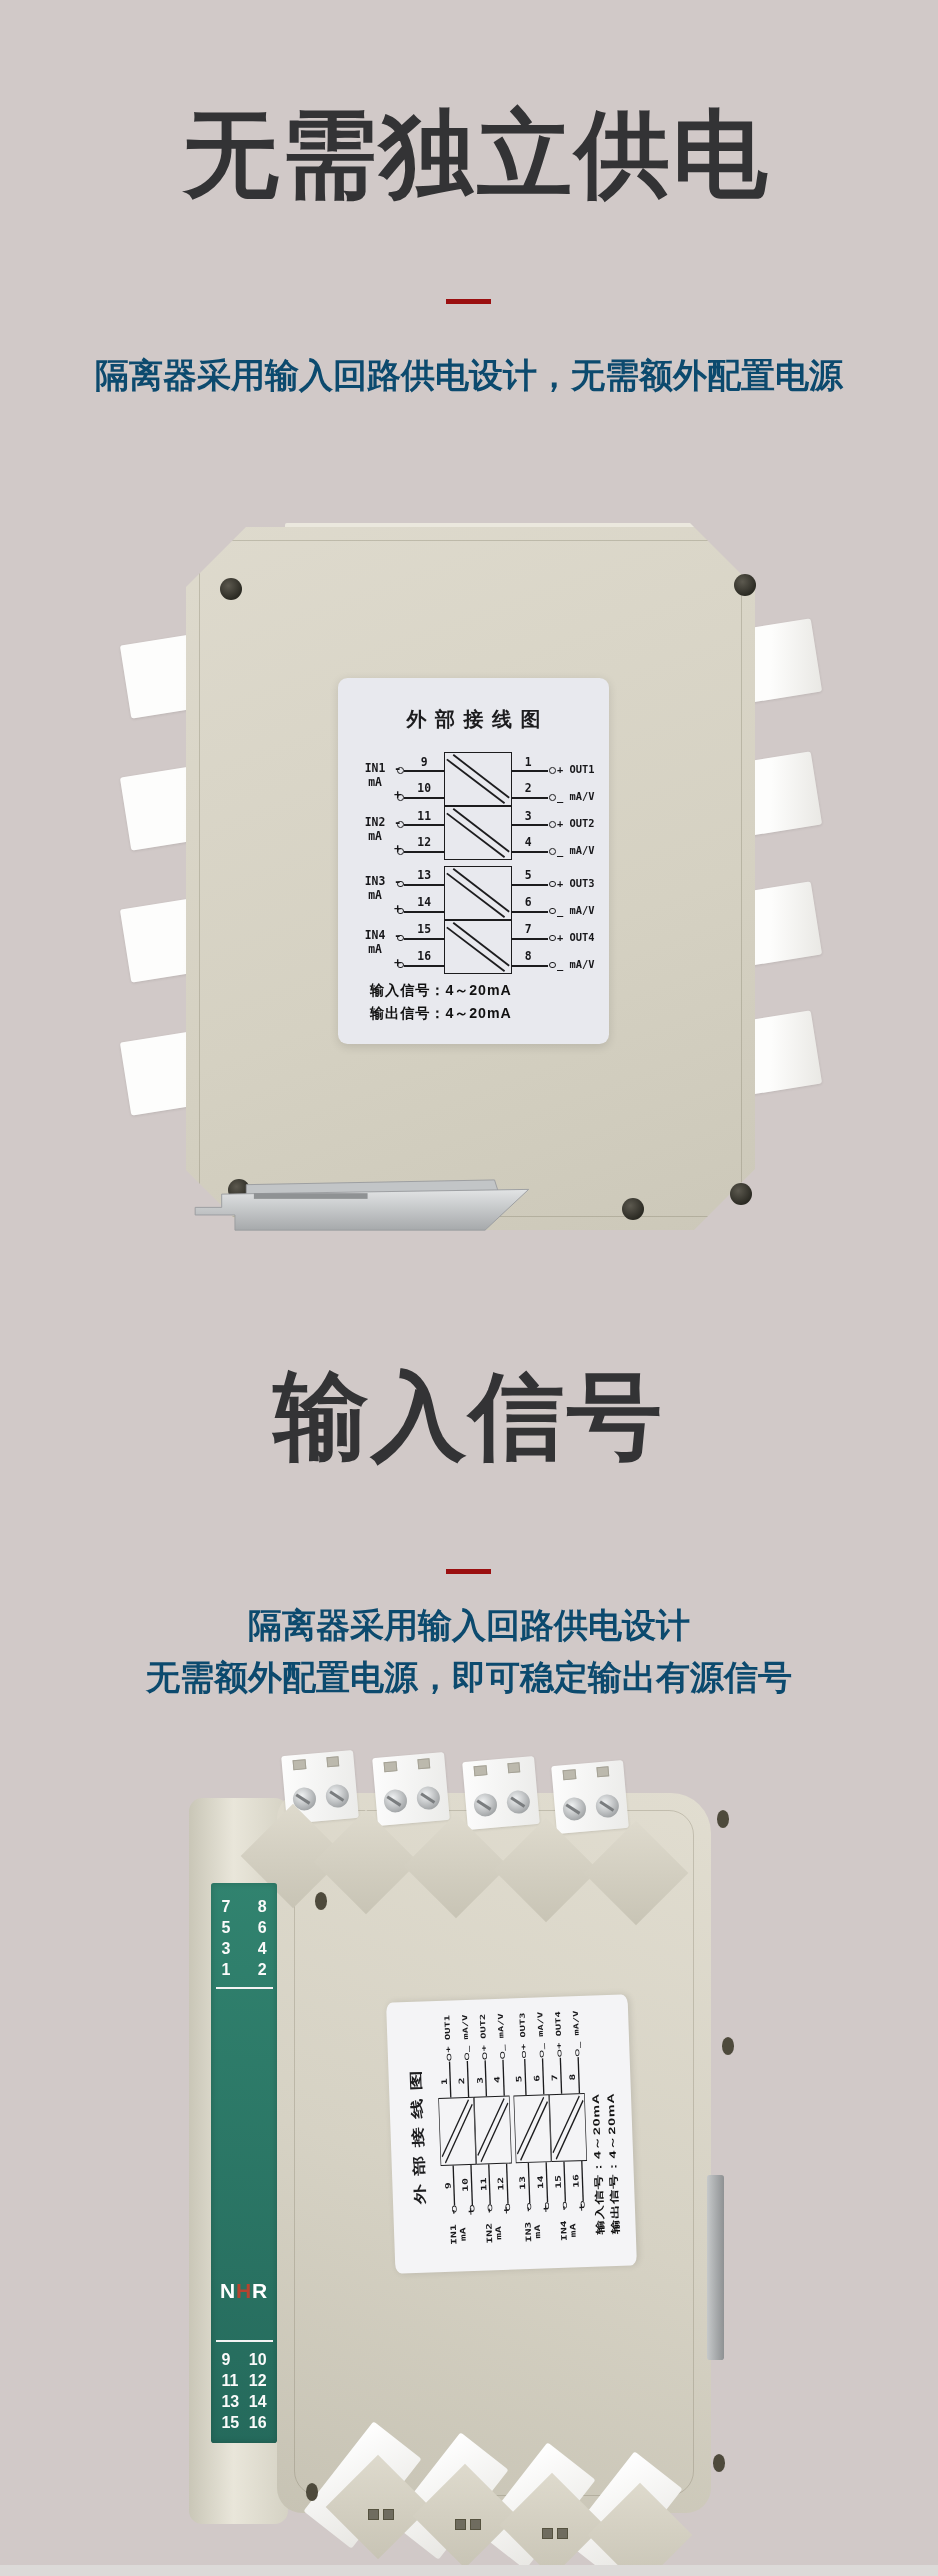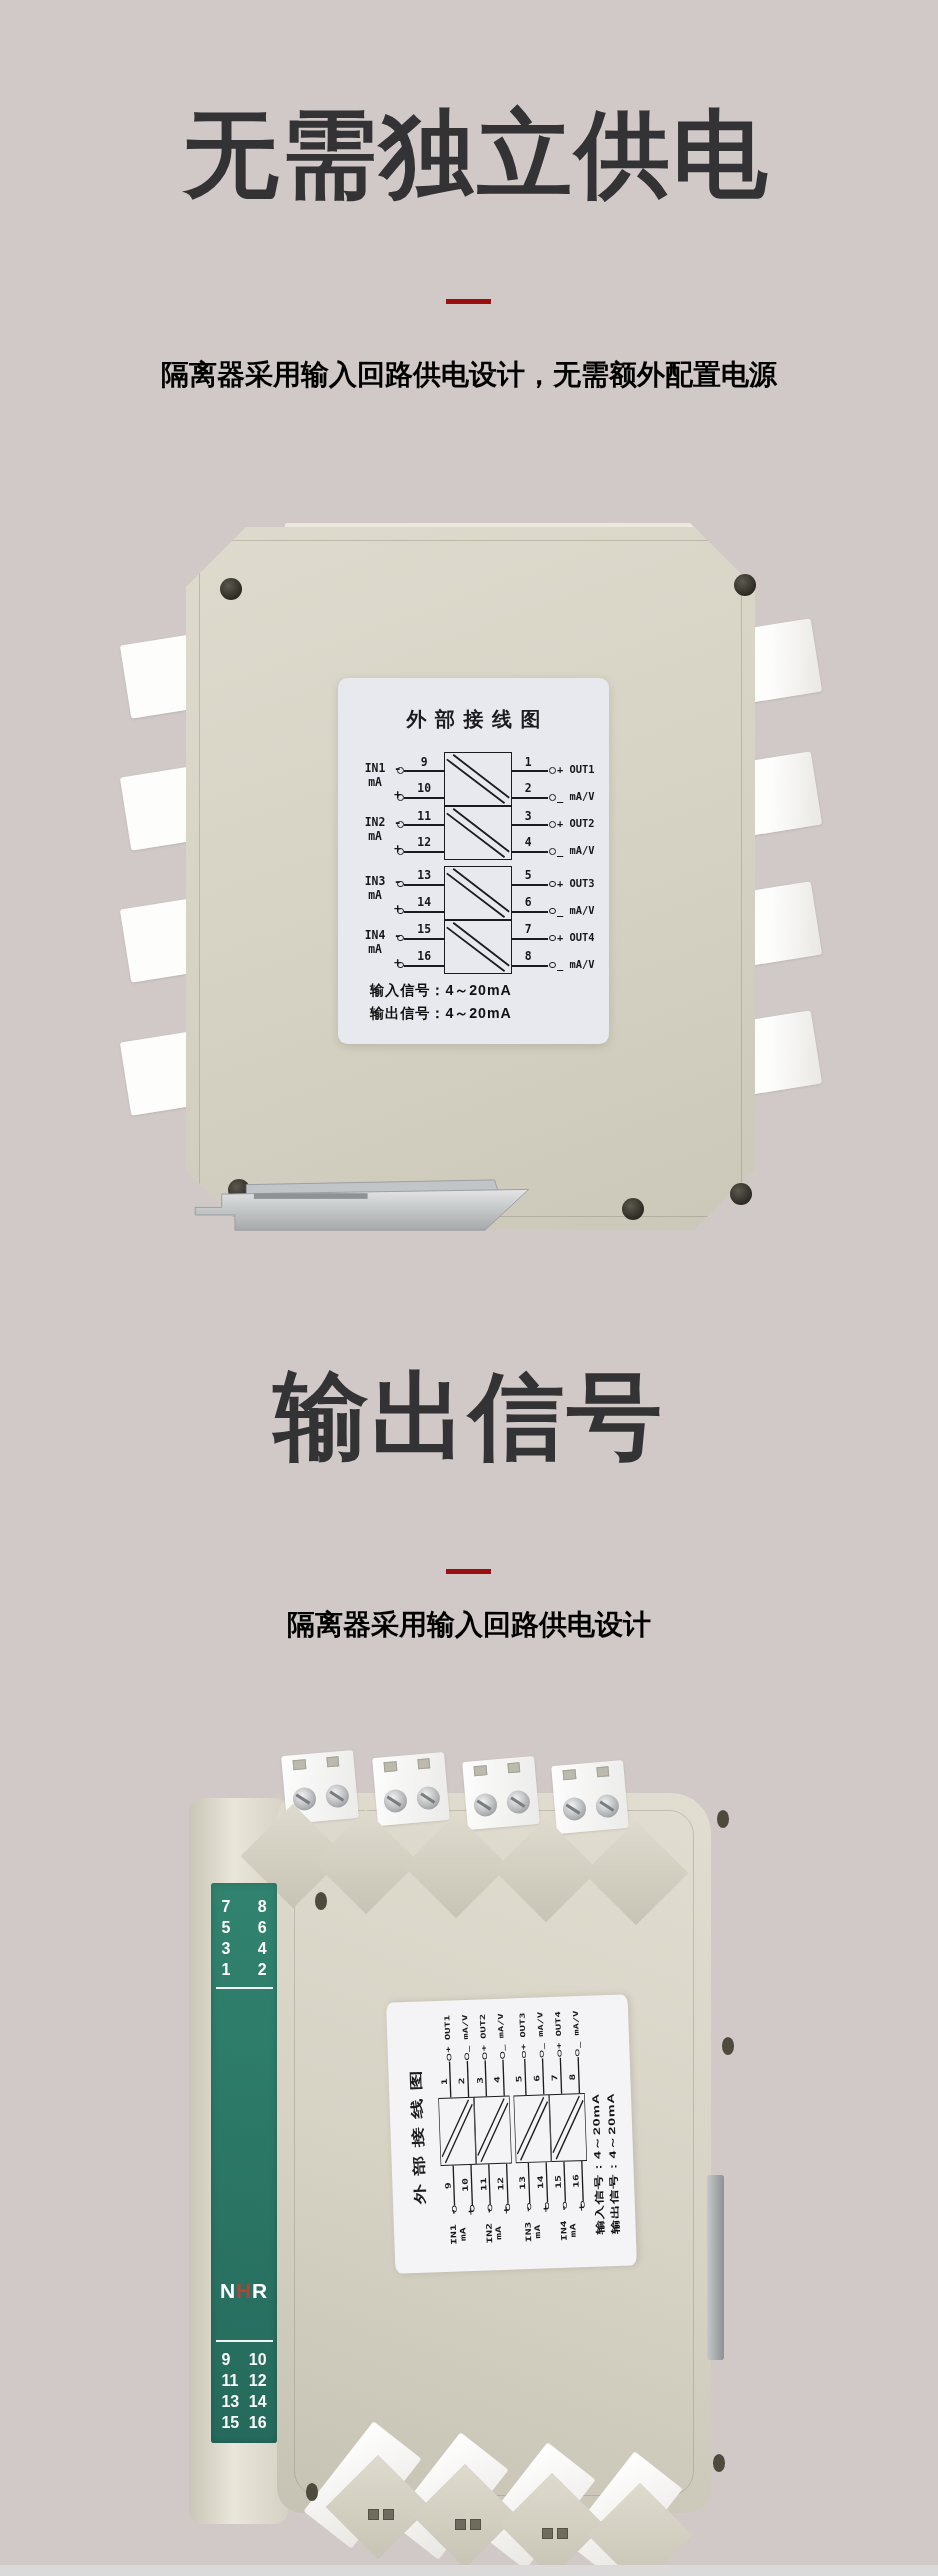--- a/index.html
+++ b/index.html
@@ -1,22 +1,22 @@
 <!DOCTYPE html>
 <html style="font-size:15px"><head>
 <meta charset="utf-8">
 <style>
   html,body{margin:0;padding:0;background:#d1c9c8;}
   #page{position:relative;width:938px;height:2576px;overflow:hidden;
         font-family:"Liberation Sans","DejaVu Sans",sans-serif;}
   .sec-title{position:absolute;left:0;width:100%;text-align:center;
         font-size:95px;font-weight:900;color:#333335;letter-spacing:2.8px;line-height:1.12;}
   .divider{position:absolute;left:446px;width:45px;height:4.7px;background:#9b0f10;}
-  .desc{position:absolute;left:0;width:100%;text-align:center;font-size:28px;
-        font-weight:700;color:#000000;line-height:52px;}
+  .desc{position:absolute;left:0;width:100%;text-align:center;font-size:34px;
+        font-weight:700;color:#0c4a6e;line-height:52px;}
   
   .wlabel{position:absolute;width:271px;height:366px;background:#e8e9ee;border-radius:9.5px;
         box-shadow:0 2.8px 9.5px rgba(0,0,0,.12);}
   .wlabel.bright{background:#f4f4f6;}
   .wl-title{position:absolute;top:28.4px;left:0;width:100%;text-align:center;font-size:20px;
         font-weight:700;letter-spacing:8.5px;text-indent:8.5px;color:#1c1c1e;}
   .wl-diagram{position:absolute;top:74px;left:0;width:271px;}
   .ch{position:relative;height:54px;}
   .ch.gap{margin-top:5.7px;}
   .in-name{position:absolute;left:15px;top:8.5px;width:44px;text-align:center;
@@ -249,24 +249,25 @@
             <div class="outt o2">_ mA/V</div>
           </div>
         </div>
       <div class="wl-signals">
         <div>输入信号：4～20mA</div>
         <div>输出信号：4～20mA</div>
       </div>
     </div>
   </div>
 
-  <h1 class="sec-title" style="top:1363px;margin:0;">输出信号</h1>
+  <h1 class="sec-title" style="top:1363px;margin:0;">输入信号</h1>
   <div class="divider" style="top: 1569px; background: rgb(155, 15, 16);"></div>
   <div class="desc" style="top:1599px;">
     <div>隔离器采用输入回路供电设计</div>
+    <div>无需额外配置电源，即可稳定输出有源信号</div>
   </div>
 
   <div class="dev2">
     <div class="d2-col"></div>
     <div class="d2-body"></div>
 
     <div class="tb2" style="left:161px;top:0;">
       <div class="slot sl1"></div>
         <div class="slot sl2"></div>
       <div class="mscr ms1"></div>

